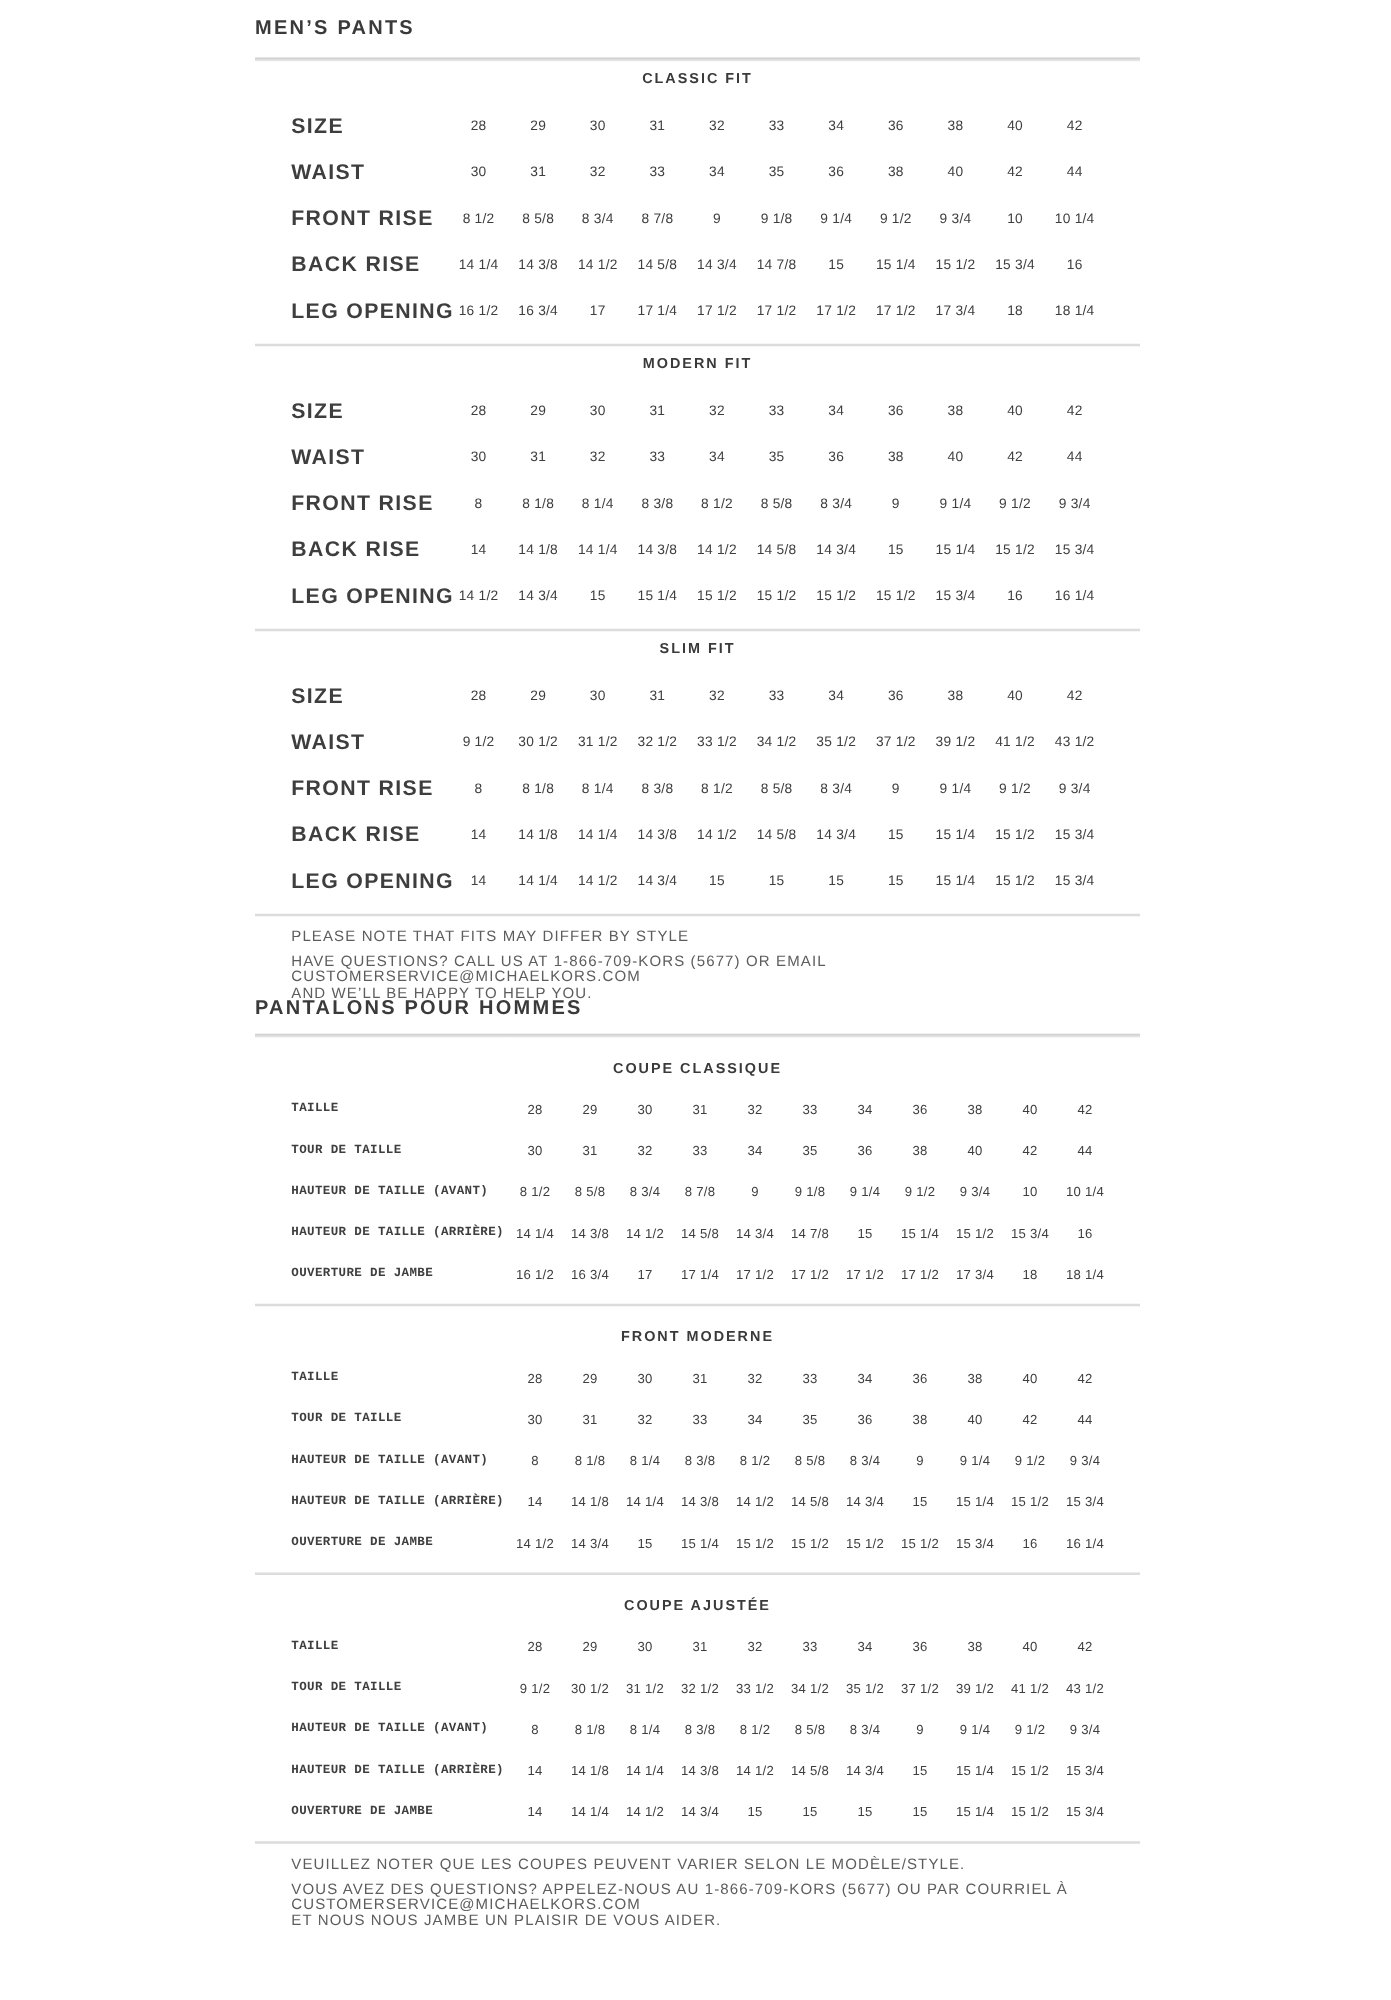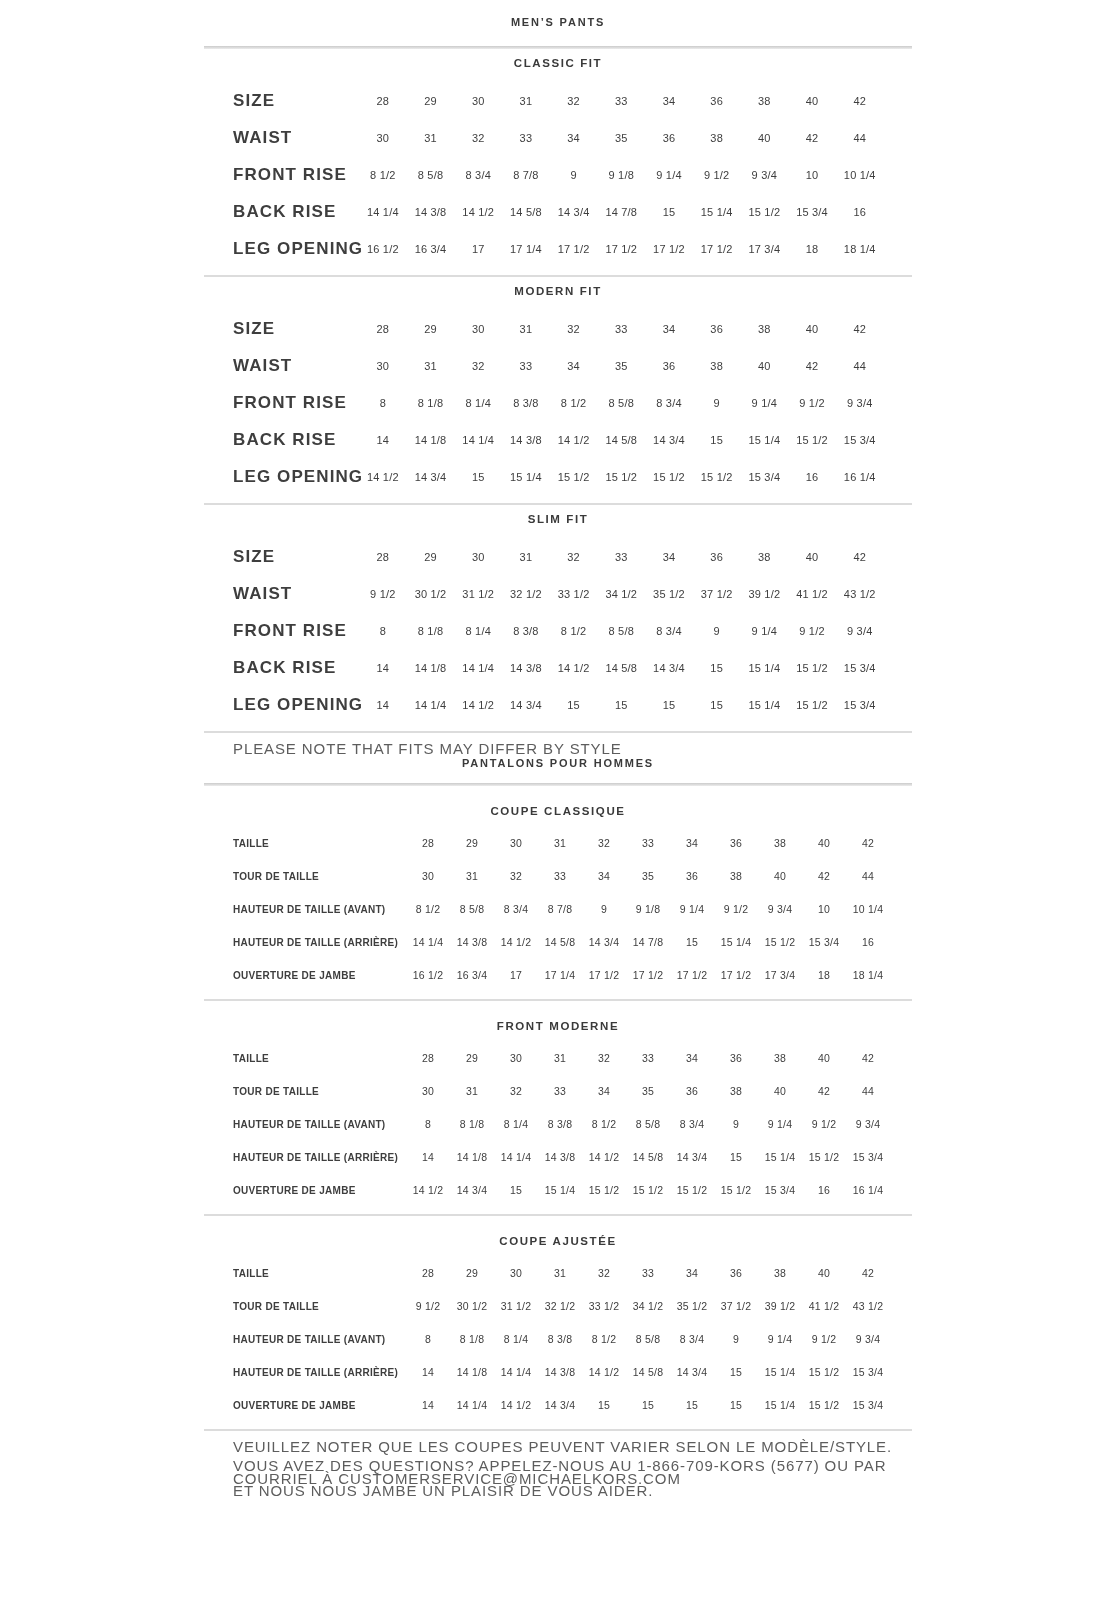--- a/index.html
+++ b/index.html
@@ -11,24 +11,24 @@
     width: 1113px;
     min-height: 1600px;
     font-family: "Liberation Sans", sans-serif;
     color: #3e3e3e;
   }
   .page {
     width: 708px;
     margin-left: 204px;
   }
   .page-title {
-    font-size: 11px;
+    font-size: 16px;
     font-weight: bold;
     letter-spacing: 1.8px;
-    text-align: center;
+    text-align: left;
     color: #3a3a3a;
     margin: 0 0 16px 0;
     padding-top: 15px;
     line-height: 15px;
   }
   .page-title.fr-title {
     padding-top: 0;
     line-height: 14px;
     margin-bottom: 13px;
   }
@@ -78,38 +78,39 @@
     font-size: 17px;
     font-weight: bold;
     letter-spacing: 1.1px;
     color: #3e3e3e;
     white-space: nowrap;
   }
   .fit-section.fr .t-label {
     width: 202px;
     font-size: 10px;
     letter-spacing: 0.3px;
+    font-family: Liberation Mono, monospace;
   }
   .t-cell {
     width: 47.7px;
     flex: none;
     text-align: center;
     font-size: 11px;
     letter-spacing: 0.2px;
     color: #3e3e3e;
     white-space: nowrap;
   }
   .fit-section.fr .t-cell {
     width: 44px;
     font-size: 10.5px;
   }
   .notes {
     margin-top: 10px;
     padding-left: 29px;
-    font-size: 15px;
+    font-size: 12px;
     letter-spacing: 0.9px;
     color: #5d5d5d;
   }
   .notes p {
     margin: 0;
     line-height: 12.5px;
   }
   .notes p + p {
     margin-top: 7px;
   }
@@ -348,20 +349,21 @@
           <div class="t-cell">15 1/4</div>
           <div class="t-cell">15 1/2</div>
           <div class="t-cell">15 3/4</div>
         </div>
       </div>
   </section>
   <div class="divider"></div>
 
   <div class="notes">
     <p>PLEASE NOTE THAT FITS MAY DIFFER BY STYLE</p>
+    <p><span>HAVE QUESTIONS? CALL US AT 1-866-709-KORS (5677) OR EMAIL CUSTOMERSERVICE@MICHAELKORS.COM</span><br><span>AND WE’LL BE HAPPY TO HELP YOU.</span></p>
   </div>
 
   <h1 class="page-title fr-title">PANTALONS POUR HOMMES</h1>
   <div class="divider major"></div>
 
   <section class="fit-section fr">
     <h2 class="section-title">COUPE CLASSIQUE</h2>
     <div class="size-table">
         <div class="t-row">
           <div class="t-label">TAILLE</div>

